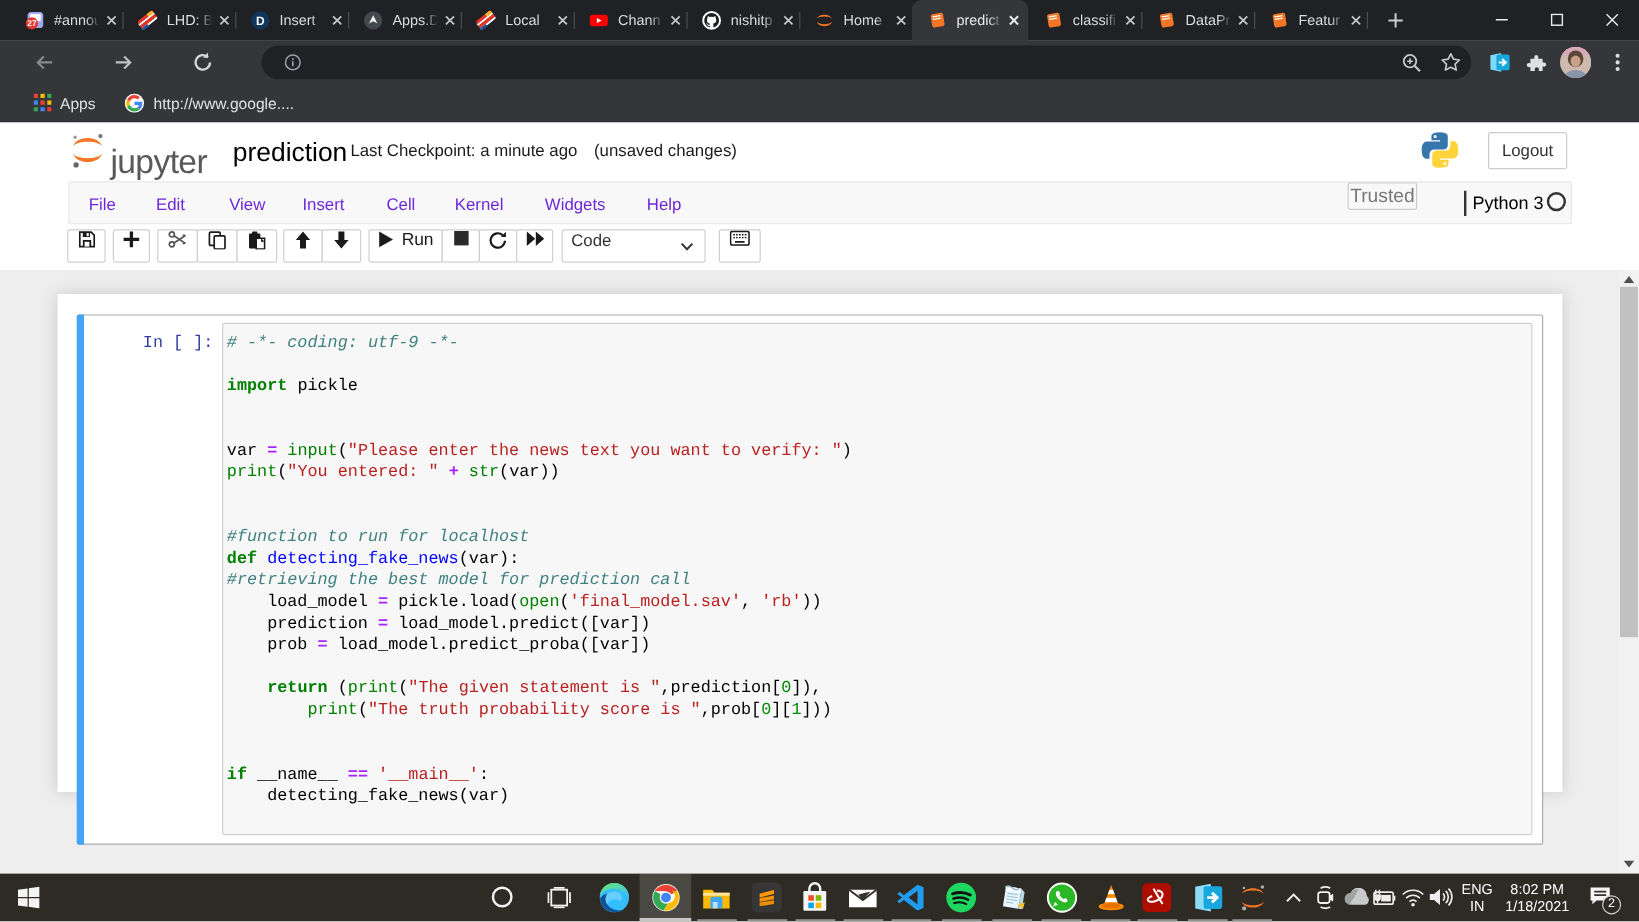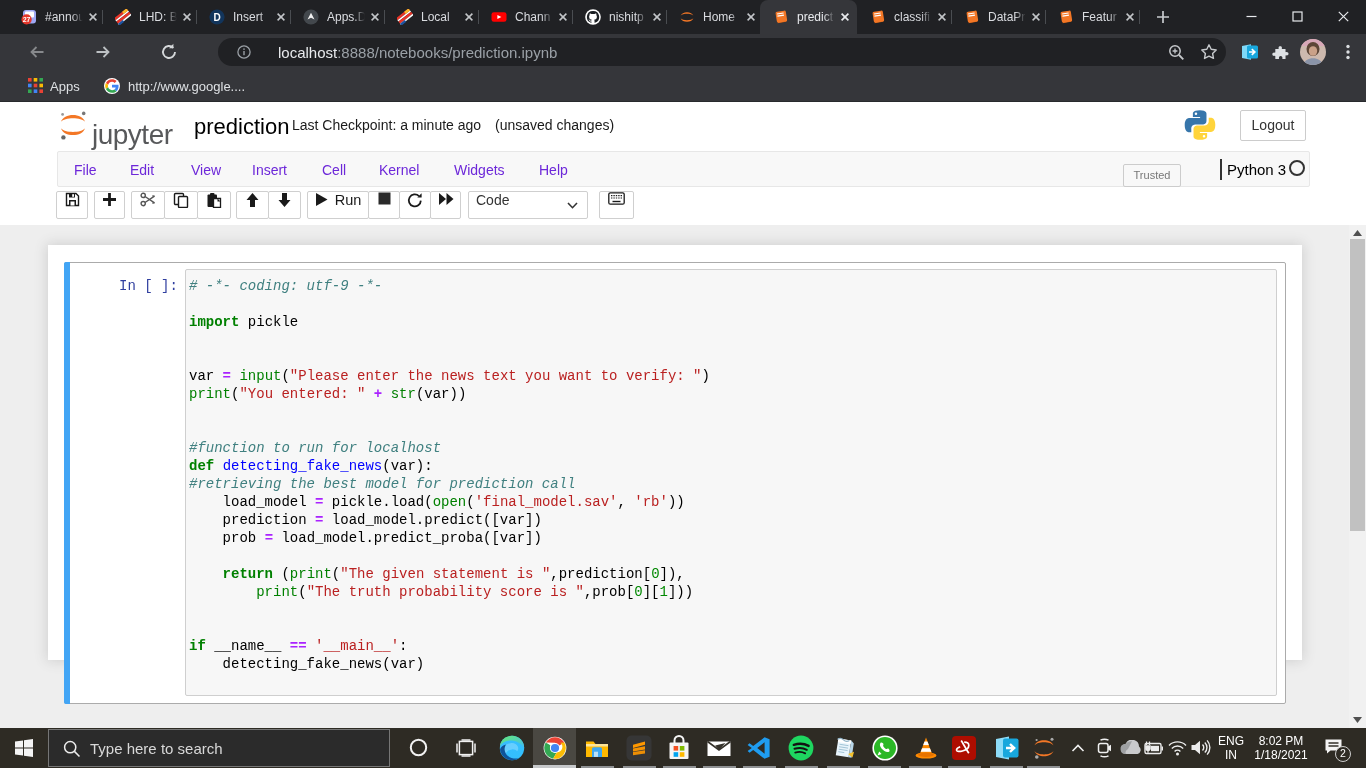--- a/index.html
+++ b/index.html
@@ -26,21 +26,21 @@
 
 #jheader{position:absolute;left:0;top:102px;width:1366px;height:49px;background:#fff}
 #jtitle{position:absolute;left:194px;top:14px;font-size:22px;line-height:22px;color:#000}
 #jchk{position:absolute;left:292px;top:16px;font-size:14px;line-height:14px;color:#1a1a1a}
 #junsaved{position:absolute;left:495px;top:16px;font-size:14px;line-height:14px;color:#1a1a1a}
 #jlogotext{position:absolute;left:92px;top:19px;font-size:28px;line-height:28px;color:#58595b;letter-spacing:-.5px}
 #logout{position:absolute;left:1240px;top:8px;width:66px;height:31px;border:1px solid #ccc;border-radius:2px;background:#fff;font-size:14px;color:#333;text-align:center;line-height:29px}
 #jmenurow{position:absolute;left:0;top:151px;width:1366px;height:36px;background:#fff}
 #jmenubar{position:absolute;left:57px;top:0;width:1253px;height:36px;background:#f8f8f8;border:1px solid #e7e7e7;border-radius:2px}
 .mitem{position:absolute;top:10px;font-size:14px;color:#6d28d9}
-#trusted{position:absolute;left:1065px;top:12px;width:58px;height:23px;border:1px solid #ccc;border-radius:2px;font-size:11px;color:#777;text-align:center;line-height:21px;background:#f8f8f8}
+#trusted{position:absolute;left:1065px;top:0;width:58px;height:23px;border:1px solid #ccc;border-radius:2px;font-size:16px;color:#777;text-align:center;line-height:21px;background:#f8f8f8}
 #kbar{position:absolute;left:1162px;top:7px;width:2px;height:21px;background:#333}
 #pyname{position:absolute;left:1169px;top:9px;font-size:15px;color:#000}
 #kcircle{position:absolute;left:1231px;top:8px;width:16px;height:16px;border:2px solid #333;border-radius:50%}
 #jtoolbar{position:absolute;left:0;top:187px;width:1366px;height:38px;background:#fff}
 .tbtn{position:absolute;top:4px;height:28px;background:#fff;border:1px solid #cfcfcf;border-radius:2px;display:flex;align-items:flex-start;justify-content:center}
 #jsite{position:absolute;left:0;top:225px;width:1366px;height:503px;background:#eee}
 #jcontainer{position:absolute;left:48px;top:20px;width:1254px;height:415px;background:#fff;box-shadow:0 0 12px 1px rgba(87,87,87,0.2)}
 #jcell{position:absolute;left:16px;top:17px;width:1222px;height:442px;background:#fff;border:1px solid #ababab;border-radius:2px}
 #bluebar{position:absolute;left:-1px;top:-1px;width:6px;height:442px;background:#42A5F5;border-radius:2px 0 0 2px}
 #prompt{position:absolute;left:54px;top:14px;font:14px/18px "Liberation Mono",monospace;color:#303F9F}
@@ -257,21 +257,20 @@
 <svg style="position:absolute;left:160px;top:9px" width="18" height="18" viewBox="0 0 18 18">
       <path d="M15 9 a6 6 0 1 1 -1.7-4.2" fill="none" stroke="#d5d8da" stroke-width="1.9"></path>
       <path d="M13.4 0.8 v4.4 h-4.4 z" fill="#d5d8da"></path>
     </svg>
 <div id="pill">
 <svg style="position:absolute;left:19px;top:7px" width="14" height="14" viewBox="0 0 14 14">
         <circle cx="7" cy="7" r="6.1" fill="none" stroke="#9aa0a6" stroke-width="1.3"></circle>
         <rect x="6.3" y="6" width="1.4" height="4.2" fill="#9aa0a6"></rect>
         <rect x="6.3" y="3.4" width="1.4" height="1.5" fill="#9aa0a6"></rect>
       </svg>
-<span id="url"><b style="font-weight:normal;color:#e8eaed">localhost</b><span class="gray">:8888/notebooks/prediction.ipynb</span></span>
 <svg style="position:absolute;left:950px;top:6px" width="17" height="17" viewBox="0 0 17 17">
         <circle cx="7" cy="7" r="5.2" fill="none" stroke="#c6c9cc" stroke-width="1.5"></circle>
         <path d="M7 4.6v4.8 M4.6 7h4.8" stroke="#c6c9cc" stroke-width="1.3"></path>
         <path d="M11 11 L15.3 15.3" stroke="#c6c9cc" stroke-width="1.8"></path>
       </svg>
 <svg style="position:absolute;left:982px;top:5px" width="18" height="18" viewBox="0 0 18 18">
         <path d="M9 1.8l2.2 4.5 5 .7-3.6 3.5.9 4.9L9 13.1l-4.5 2.3.9-4.9L1.8 7l5-.7z" fill="none" stroke="#c6c9cc" stroke-width="1.4" stroke-linejoin="round"></path>
       </svg>
 </div>
 <svg style="position:absolute;left:1241px;top:9px" width="18" height="18" viewBox="0 0 18 18">
@@ -488,27 +487,20 @@
 <svg style="position:absolute;left:4px;top:492px" width="9" height="6" viewBox="0 0 9 6">
         <path d="M4.5 6 L9 0 H0 Z" fill="#505050"></path>
       </svg>
 </div>
 </div>
 
 <div id="taskbar">
 <svg style="position:absolute;left:15px;top:11px" width="18" height="18" viewBox="0 0 18 18">
       <path d="M0 2.5 L8 1.4 V8.5 H0 Z M9 1.3 L18 0 V8.5 H9 Z M0 9.5 H8 V16.6 L0 15.5 Z M9 9.5 H18 V18 L9 16.7 Z" fill="#f4f4f4"></path>
     </svg>
-<div id="searchbox">
-<svg style="position:absolute;left:14px;top:10px" width="18" height="18" viewBox="0 0 18 18">
-        <circle cx="7.2" cy="7.2" r="5.6" fill="none" stroke="#ececec" stroke-width="1.5"></circle>
-        <path d="M11.4 11.4 L16.5 16.5" stroke="#ececec" stroke-width="1.5"></path>
-      </svg>
-<span style="margin-left:41px">Type here to search</span>
-</div>
 <svg style="position:absolute;left:409px;top:10px" width="19" height="19" viewBox="0 0 19 19">
       <circle cx="9.5" cy="9.5" r="7.7" fill="none" stroke="#f2f2f2" stroke-width="2"></circle>
     </svg>
 <svg style="position:absolute;left:456px;top:11px" width="20" height="18" viewBox="0 0 20 18">
       <rect x="3.4" y="2.4" width="13.2" height="13.2" fill="none" stroke="#f2f2f2" stroke-width="1.5"></rect>
       <path d="M1 4.5 v9 M19 4.5 v9 M5.5 0.9 h9 M5.5 17.1 h9" stroke="#f2f2f2" stroke-width="1.5"></path>
     </svg>
 <svg class="tk" style="left:499px" viewBox="0 0 26 26">
       <defs>
         <linearGradient id="edg1" x1="0" y1="1" x2=".6" y2="0">

